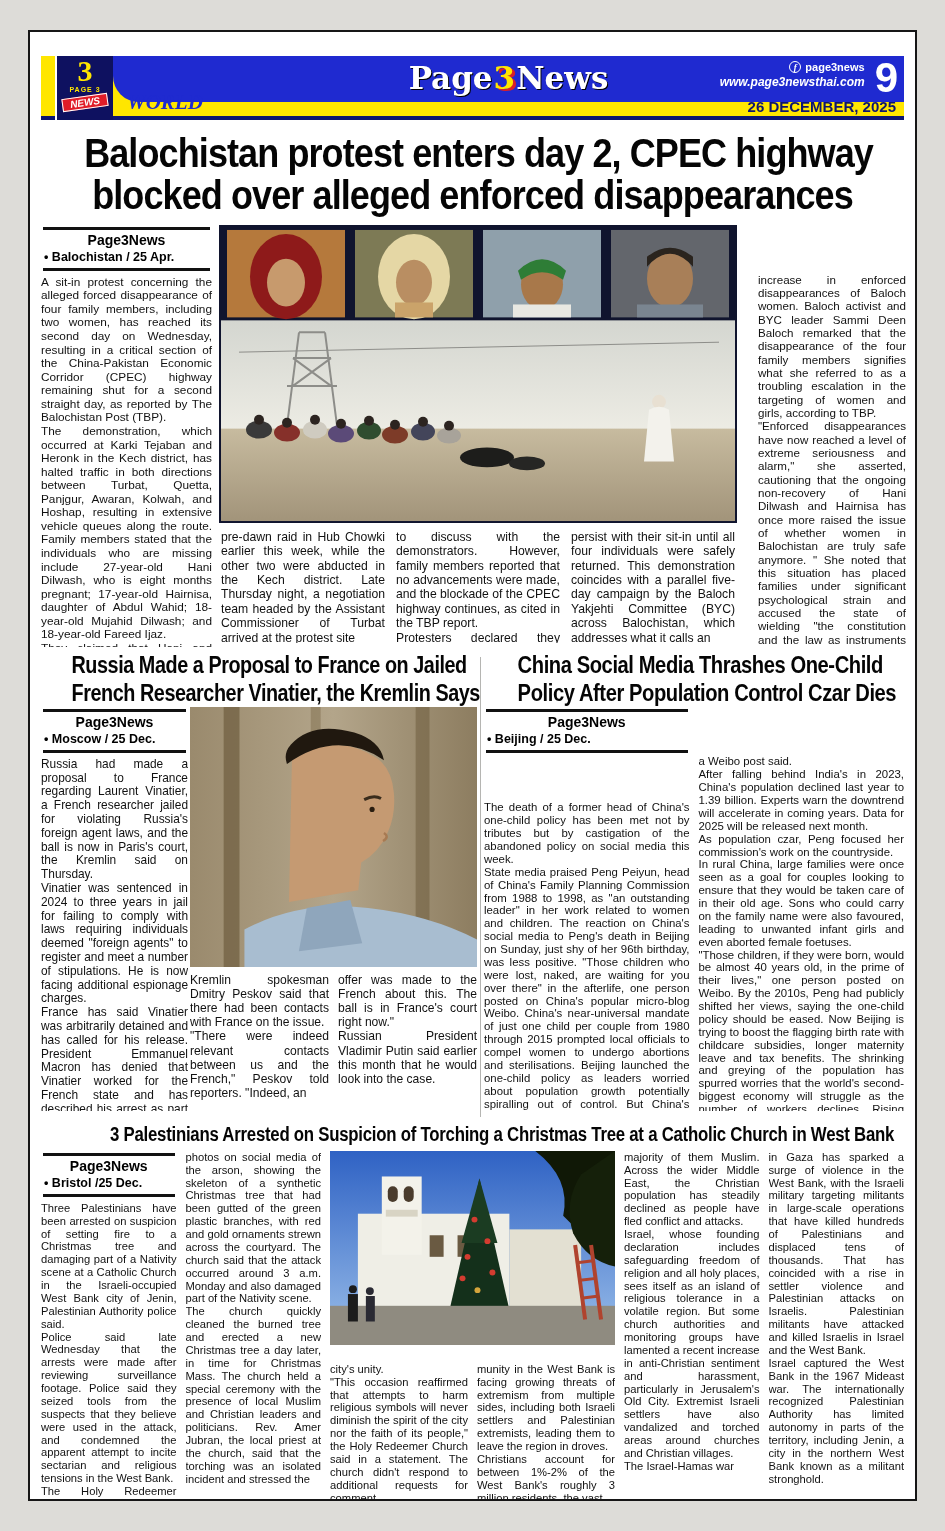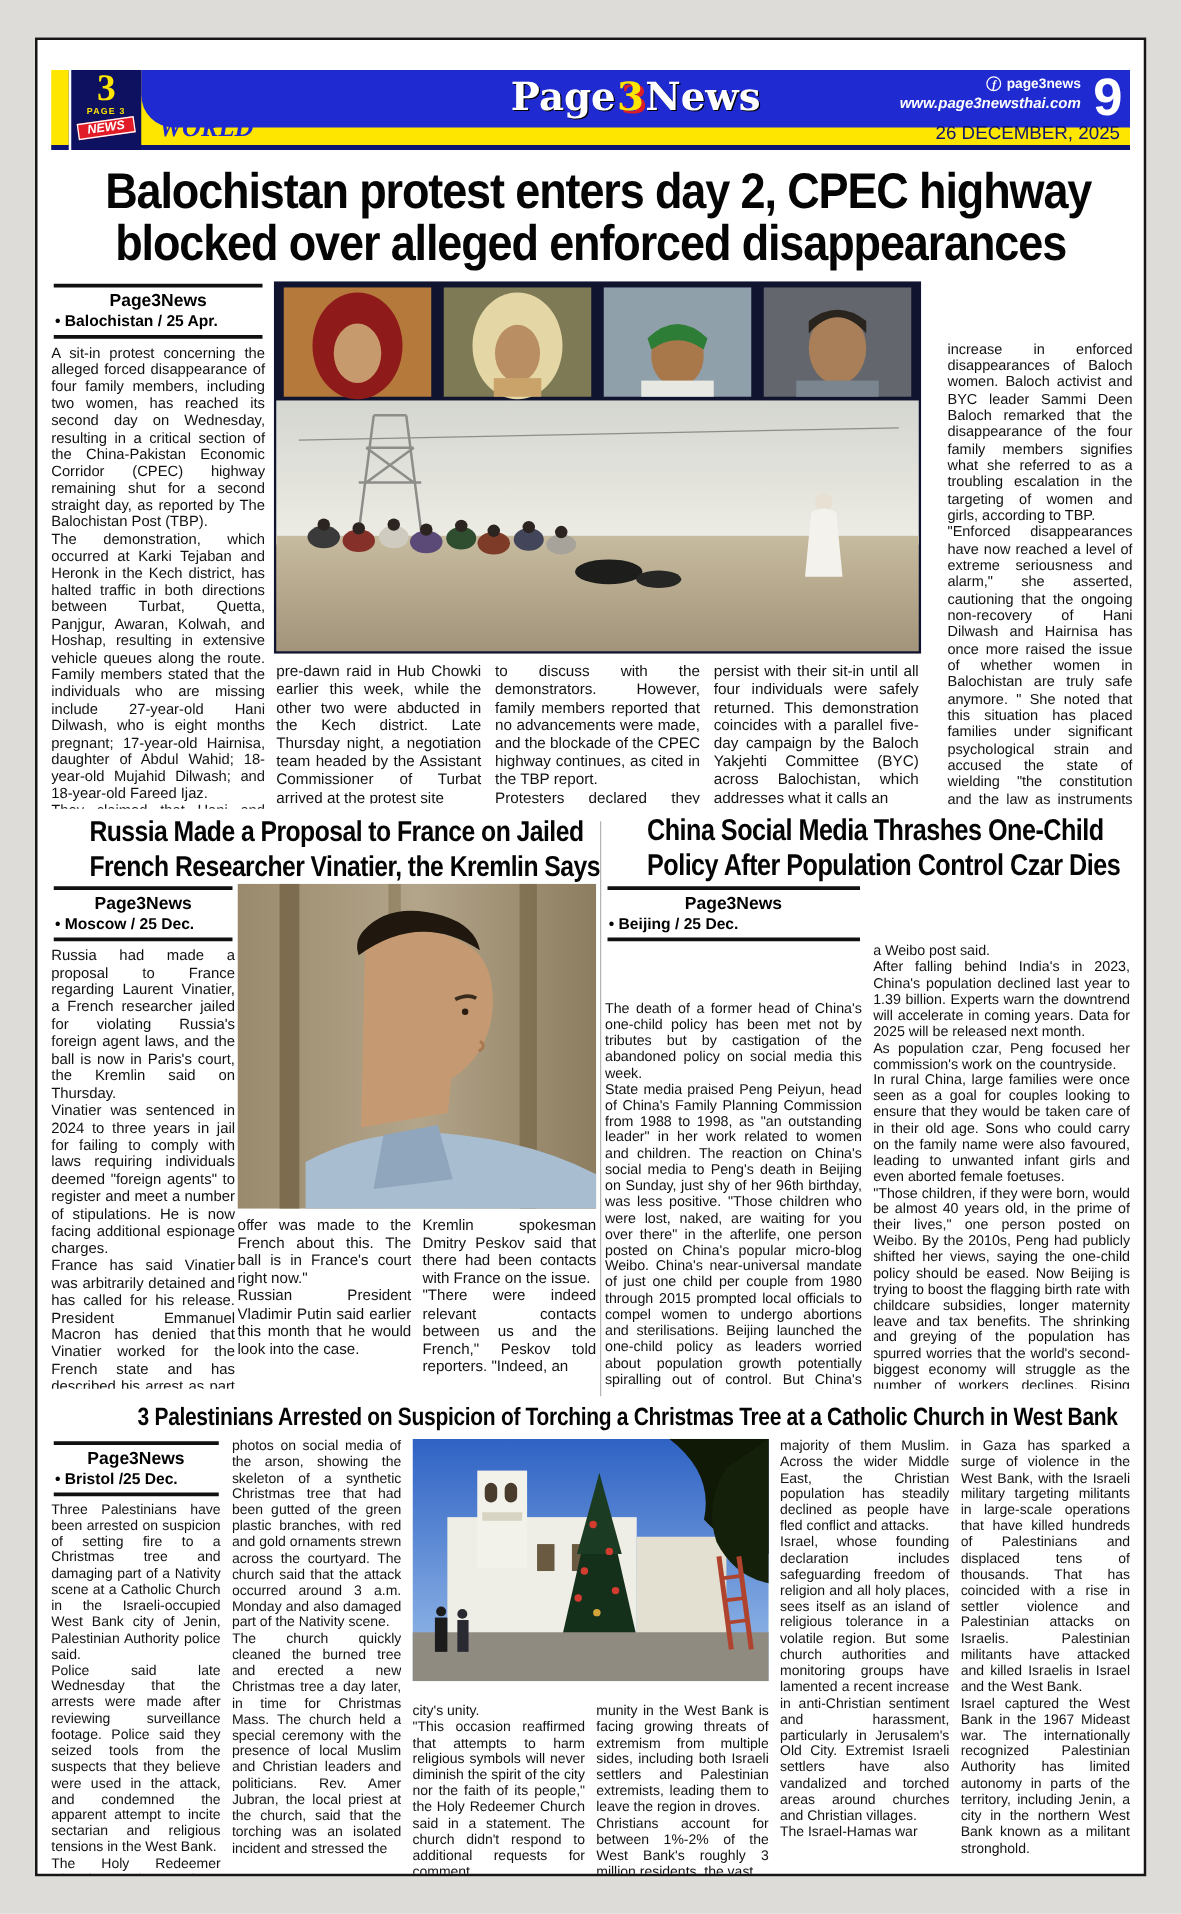--- a/index.html
+++ b/index.html
@@ -23,21 +23,21 @@
   .masthead .m3 { color:#ffe600; text-shadow:3px 2px 0 #d81f2a; padding:0 1px; }
   .hdr-right { position:absolute; right:6px; top:2px; display:flex; align-items:flex-start; gap:10px; }
   .hdr-right-col { text-align:right; padding-top:3px; }
   .social { color:#fff; font-size:11px; font-weight:bold; display:flex; align-items:center; gap:4px; justify-content:flex-end; }
   .fb-icon { display:inline-block; width:12px; height:12px; border:1px solid #fff; border-radius:50%;
              font-family:"Liberation Serif", serif; font-size:9px; line-height:11px; text-align:center; font-style:italic; }
   .website { color:#fff; font-size:12px; font-weight:bold; margin-top:2px;font-style:italic; }
   .pageno { color:#fff; font-size:42px; font-weight:bold; line-height:40px; }
   .world { position:absolute; left:86px; bottom:1px; color:#1f2ad0; font-family:"Liberation Serif", serif;
            font-weight:bold; font-style:italic; font-size:21px; z-index:2; }
-  .date { position:absolute; right:8px; bottom:1px; color:#0d1570; font-weight:normal; font-size:15px; }
+  .date { position:absolute; right:8px; bottom:1px; color:#0d1570; font-weight:bold; font-size:15px; }
 
   
   .hl { font-weight:bold; color:#050505; text-align:center; white-space:nowrap; }
   .hl-lead { margin:12px 0 8px; }
   .hl-lead .hl-line { font-size:40px; line-height:1.06; letter-spacing:-1px; transform:scaleX(0.9); transform-origin:center; }
   .hl-ru .hl-line { font-size:23px; line-height:1.22; letter-spacing:-0.5px; transform:scaleX(0.86); transform-origin:center; }
   .hl-cn .hl-line { font-size:24px; line-height:1.18; letter-spacing:-0.5px; transform:scaleX(0.84); transform-origin:center; }
   .hl-wb { font-size:20px; letter-spacing:-0.3px; transform:scaleX(0.84); transform-origin:center; margin:6px 0 5px; }
 
   
@@ -238,24 +238,24 @@
               <path d="M103 54 q45 -30 86 -2 q15 11 17 35 q2 22 -6 40 q-9 21 -27 31 l-3 28 l-70 12 z" fill="#c59a72"></path>
               <path d="M98 58 q50 -36 98 -4 q-4 -20 -30 -28 q-42 -12 -64 12 q-8 9 -4 20 z" fill="#20180f"></path>
               <path d="M176 94 q10 -5 17 -1" stroke="#3a2c1c" stroke-width="3" fill="none"></path>
               <circle cx="184" cy="104" r="2.6" fill="#2a1d10"></circle>
               <path d="M196 128 q6 4 -1 8" stroke="#a87a52" stroke-width="2.4" fill="none"></path>
             </g>
             <path d="M55 226 q55 -30 125 -22 q62 7 110 32 l0 28 l-235 0 z" fill="#a8bdd0"></path>
             <path d="M118 204 l44 -8 l12 44 l-64 8 z" fill="#8fa6bc"></path>
           </svg>
           <div class="ru-under">
+            <div class="body">Kremlin spokesman Dmitry Peskov said that there had been contacts with France on the issue.
+"There were indeed relevant contacts between us and the French," Peskov told reporters. "Indeed, an</div>
             <div class="body">offer was made to the French about this. The ball is in France's court right now."
 Russian President Vladimir Putin said earlier this month that he would look into the case.</div>
-            <div class="body">Kremlin spokesman Dmitry Peskov said that there had been contacts with France on the issue.
-"There were indeed relevant contacts between us and the French," Peskov told reporters. "Indeed, an</div>
           </div>
         </div>
       </div>
     </section>
 
     <div class="vrule"></div>
 
     <section>
       <div class="hl hl-cn">
         <div class="hl-line">China Social Media Thrashes One-Child</div>

